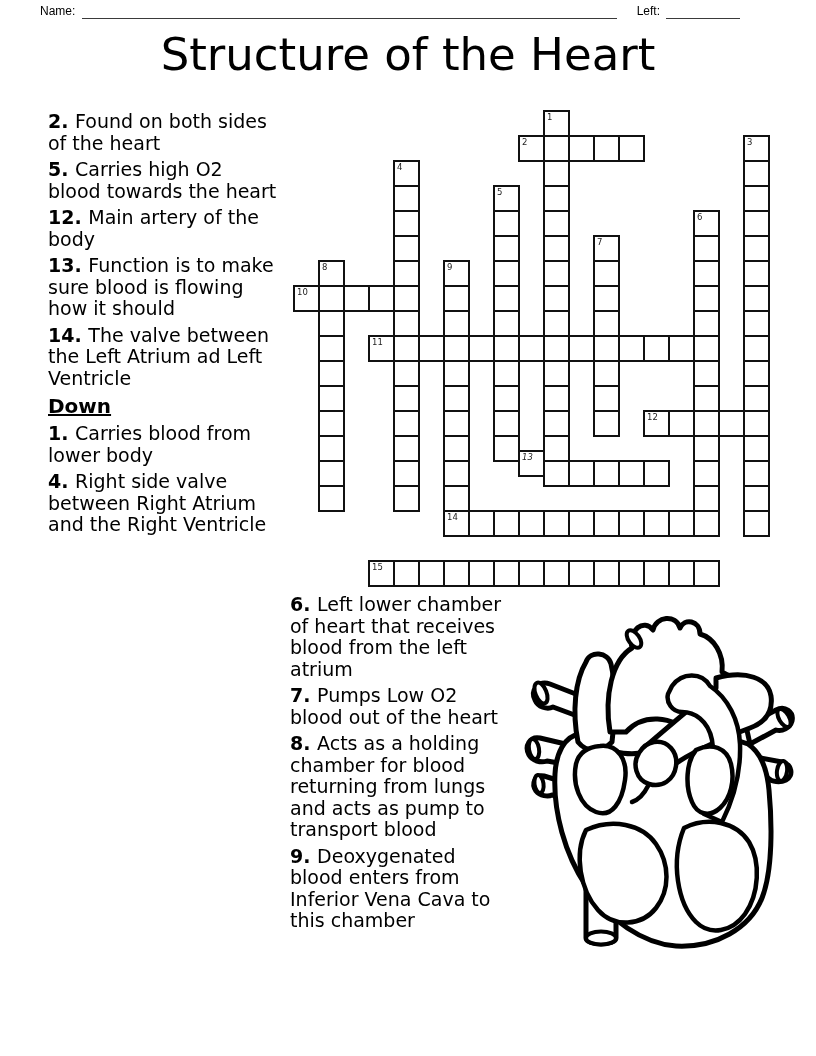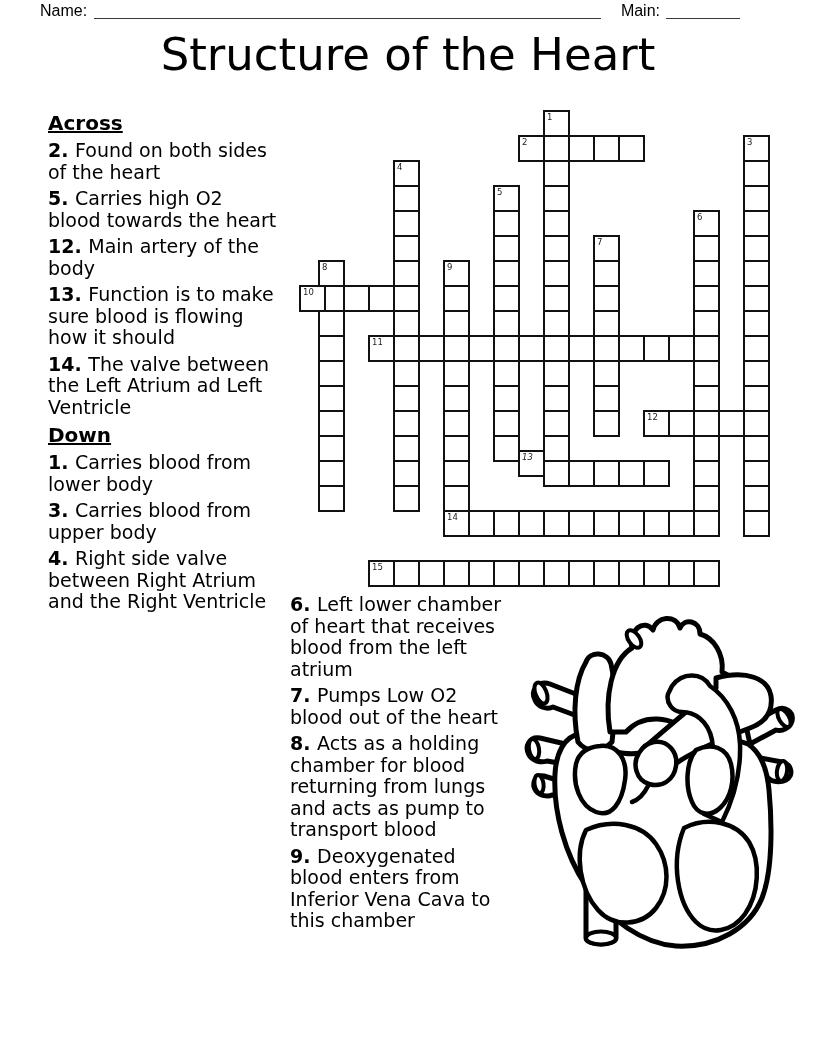--- a/index.html
+++ b/index.html
@@ -1,21 +1,21 @@
 <!DOCTYPE html>
 <html><head>
 <meta charset="utf-8">
 <style>
   html,body{margin:0;padding:0;background:#fff;}
   .page{position:relative;width:816px;height:1056px;background:#ffffff;overflow:hidden;
         font-family:"DejaVu Sans","Liberation Sans",sans-serif;color:#000;}
 
   
   .topline{position:absolute;left:40px;top:2px;width:700px;display:flex;align-items:flex-end;
-           font-size:16px;line-height:18px;font-family:"Liberation Sans",sans-serif;}
+           font-size:12px;line-height:18px;font-family:"Liberation Sans",sans-serif;}
   .topline .lbl{white-space:nowrap;}
   .rule{border-bottom:1.7px solid #3a3a3a;height:13px;}
   .name-rule{flex:1;margin:0 20px 1px 7px;}
   .date-rule{width:74px;margin:0 0 1px 6px;}
 
   
   h1.title{position:absolute;top:28px;left:0;width:100%;margin:0;text-align:center;
            font-size:45px;font-weight:400;letter-spacing:0;}
 
   
@@ -37,39 +37,37 @@
   .heart-svg{position:absolute;left:520px;top:614px;}
 </style>
 </head>
 <body>
 
 <div class="page">
 
   <div class="topline">
     <span class="lbl">Name:</span>
     <span class="rule name-rule"></span>
-    <span class="lbl">Main:</span>
+    <span class="lbl">Left:</span>
     <span class="rule date-rule"></span>
   </div>
 
   <h1 class="title">Structure of the Heart</h1>
 
   <div class="left-col">
-    <h2 class="clue-head">Across</h2>
     <div id="across-list">
         <p class="clue"><b>2. </b>Found on both sides of the heart</p>
         <p class="clue"><b>5. </b>Carries high O2 blood towards the heart</p>
         <p class="clue"><b>12. </b>Main artery of the body</p>
         <p class="clue"><b>13. </b>Function is to make sure blood is flowing how it should</p>
         <p class="clue"><b>14. </b>The valve between the Left Atrium ad Left Ventricle</p>
       </div>
     <h2 class="clue-head down-head">Down</h2>
     <div id="down-list-left">
         <p class="clue"><b>1. </b>Carries blood from lower body</p>
-        <p class="clue"><b>3. </b>Carries blood from upper body</p>
         <p class="clue"><b>4. </b>Right side valve between Right Atrium and the Right Ventricle</p>
       </div>
   </div>
 
   <div class="mid-col">
     <div id="down-list-right">
         <p class="clue"><b>6. </b>Left lower chamber of heart that receives blood from the left atrium</p>
         <p class="clue"><b>7. </b>Pumps Low O2 blood out of the heart</p>
         <p class="clue"><b>8. </b>Acts as a holding chamber for blood returning from lungs and acts as pump to transport blood</p>
         <p class="clue"><b>9. </b>Deoxygenated blood enters from Inferior Vena Cava to this chamber</p>
@@ -192,21 +190,21 @@
       <div class="cell" style="left: 150px; top: 225px;"></div>
       <div class="cell" style="left: 150px; top: 250px;"></div>
       <div class="cell" style="left: 150px; top: 275px;"></div>
       <div class="cell" style="left: 150px; top: 300px;"></div>
       <div class="cell" style="left: 150px; top: 325px;"></div>
       <div class="cell" style="left: 150px; top: 350px;"></div>
       <div class="cell" style="left: 150px; top: 375px;"></div>
       <div class="cell" style="left: 150px; top: 400px;">
         <span class="cellnum">14</span>
       </div>
-      <div class="cell" style="left: 6px; top: 175px; padding-left: 14px;">
+      <div class="cell" style="left: 0px; top: 175px; padding-left: 14px;">
         <span class="cellnum">10</span>
       </div>
       <div class="cell" style="left: 50px; top: 175px;"></div>
       <div class="cell" style="left: 75px; top: 175px;"></div>
       <div class="cell" style="left: 75px; top: 225px;">
         <span class="cellnum">11</span>
       </div>
       <div class="cell" style="left: 125px; top: 225px;"></div>
       <div class="cell" style="left: 175px; top: 225px;"></div>
       <div class="cell" style="left: 225px; top: 225px;"></div>

